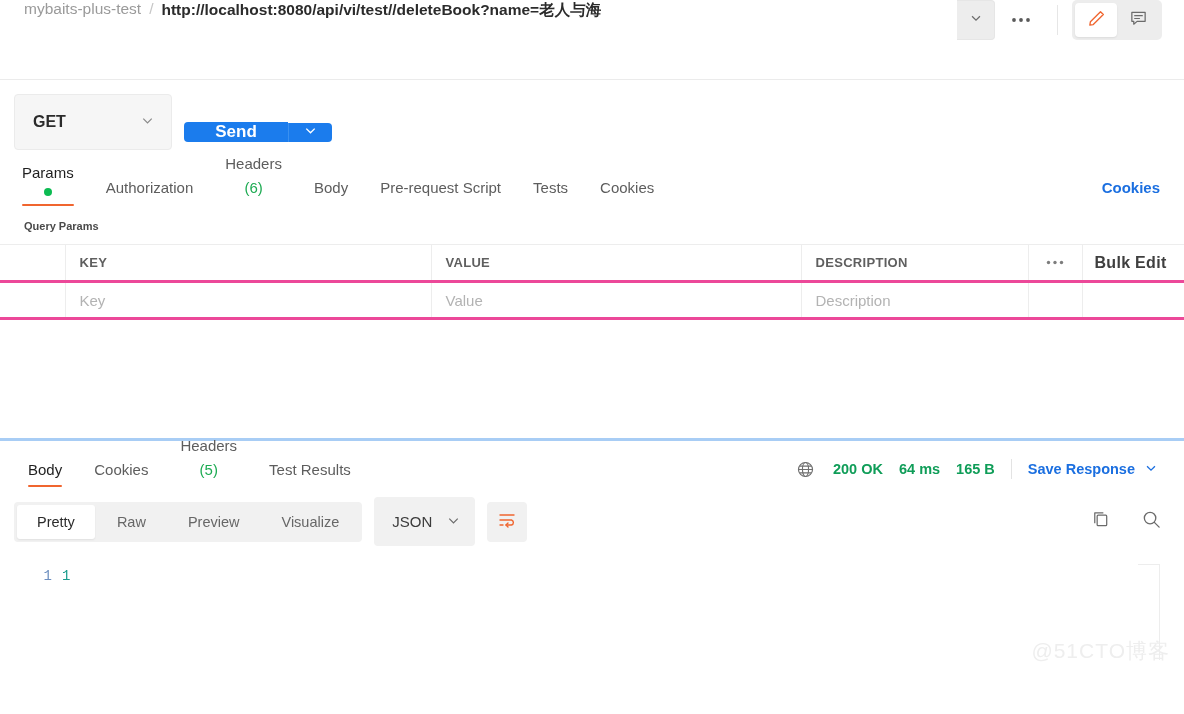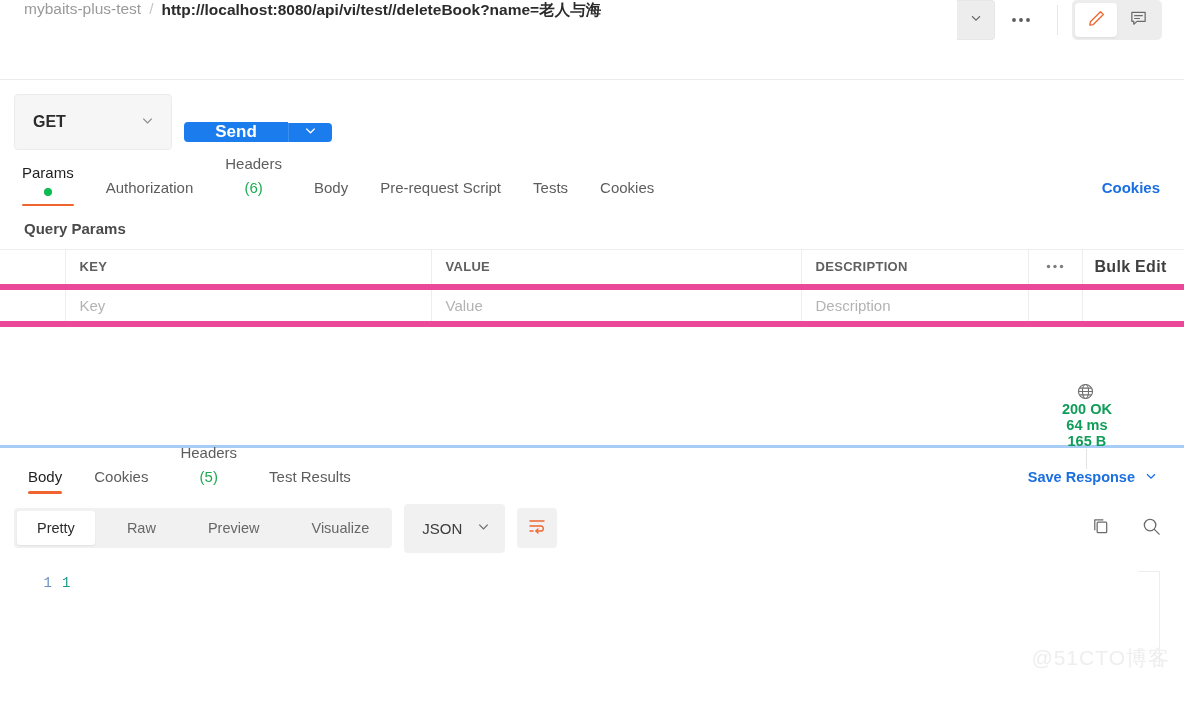--- a/index.html
+++ b/index.html
@@ -109,26 +109,26 @@
   }
   .tab .dot { width:8px; height:8px; border-radius:50%; background:#0cbb52; display:inline-block; }
   .tab .count { color:#1eab53; }
   .cookies-link {
     margin-left:auto; color:#1b6fe0; font-size:15px; font-weight:700;
     padding-bottom: 10px; padding-right: 2px;
   }
 
   
   .qp-label {
-    font-size: 15px; font-weight:700; color:#4a4a4a;
+    font-size: 11px; font-weight:700; color:#4a4a4a;
     padding: 14px 0 12px 24px;
   }
   table.params { width:100%; border-collapse: collapse; table-layout: fixed; }
   table.params th, table.params td {
-    border-top: 1px solid #ededed; border-bottom: 6px solid #ec4899;
+    border-top: 1px solid #ededed; border-bottom: 3px solid #ec4899;
     border-right: 1px solid #ededed;
     height: 37px; text-align:left; font-weight:400;
     padding: 0 0 0 14px; vertical-align: middle;
   }
   table.params th {
     font-size: 13px; color:#5f5f5f; font-weight:700; letter-spacing:.3px;
   }
   .col-chk { width: 65px; border-right: 1px solid #ededed; }
   .col-key { width: 366px; }
   .col-val { width: 370px; }
@@ -151,30 +151,30 @@
   .split { height: 3px; background:#a8cdf5; }
 
   
   .resp-tabs {
     display:flex; align-items:flex-end;
     padding: 0 22px 0 14px; height: 46px;
   }
   .resp-tabs .tab { padding: 0 16px 9px 16px; font-size:15px; }
   .resp-tabs .tab:first-child { padding-left: 0; margin-left: 14px; }
   .resp-tabs .tab.active::after { left:0; right:16px; }
-  .resp-meta { margin-left:auto; display:flex; align-items:center; gap:0; padding-bottom:8px;flex-direction:column; }
+  .resp-meta { margin-left:auto; display:flex; align-items:center; gap:0; padding-bottom:8px; }
   .globe { color:#6f6f6f; display:flex; align-items:center; margin-right: 18px; }
   .meta-item { font-size:14.5px; color:#0f9d58; font-weight:700; margin-right: 16px; white-space:nowrap; }
   .meta-divider { width:1px; height:20px; background:#e3e3e3; margin: 0 16px 0 0; }
   .save-resp { font-size:14.5px; color:#1b6fe0; font-weight:700; display:flex; align-items:center; gap:9px; padding-right:4px; }
 
   
   .body-bar { display:flex; align-items:center; padding: 10px 22px 10px 14px; gap: 12px; }
   .seg {
-    display:flex; background:#f1f1f1; border-radius:4px; padding:3px; gap:12px;
+    display:flex; background:#f1f1f1; border-radius:4px; padding:3px; gap:2px;
   }
   .seg-item {
     padding: 0 20px; height: 34px; display:flex; align-items:center;
     font-size:14.5px; color:#676767; border-radius:3px;
   }
   .seg-item.active { background:#ffffff; color:#2b2b2b; box-shadow: 0 1px 2px rgba(0,0,0,.07); }
   .json-select {
     display:flex; align-items:center; gap:14px;
     height: 49px; padding: 0 14px 0 18px;
     background:#f1f1f1; border-radius:4px; font-size:15px; color:#3b3b3b;

